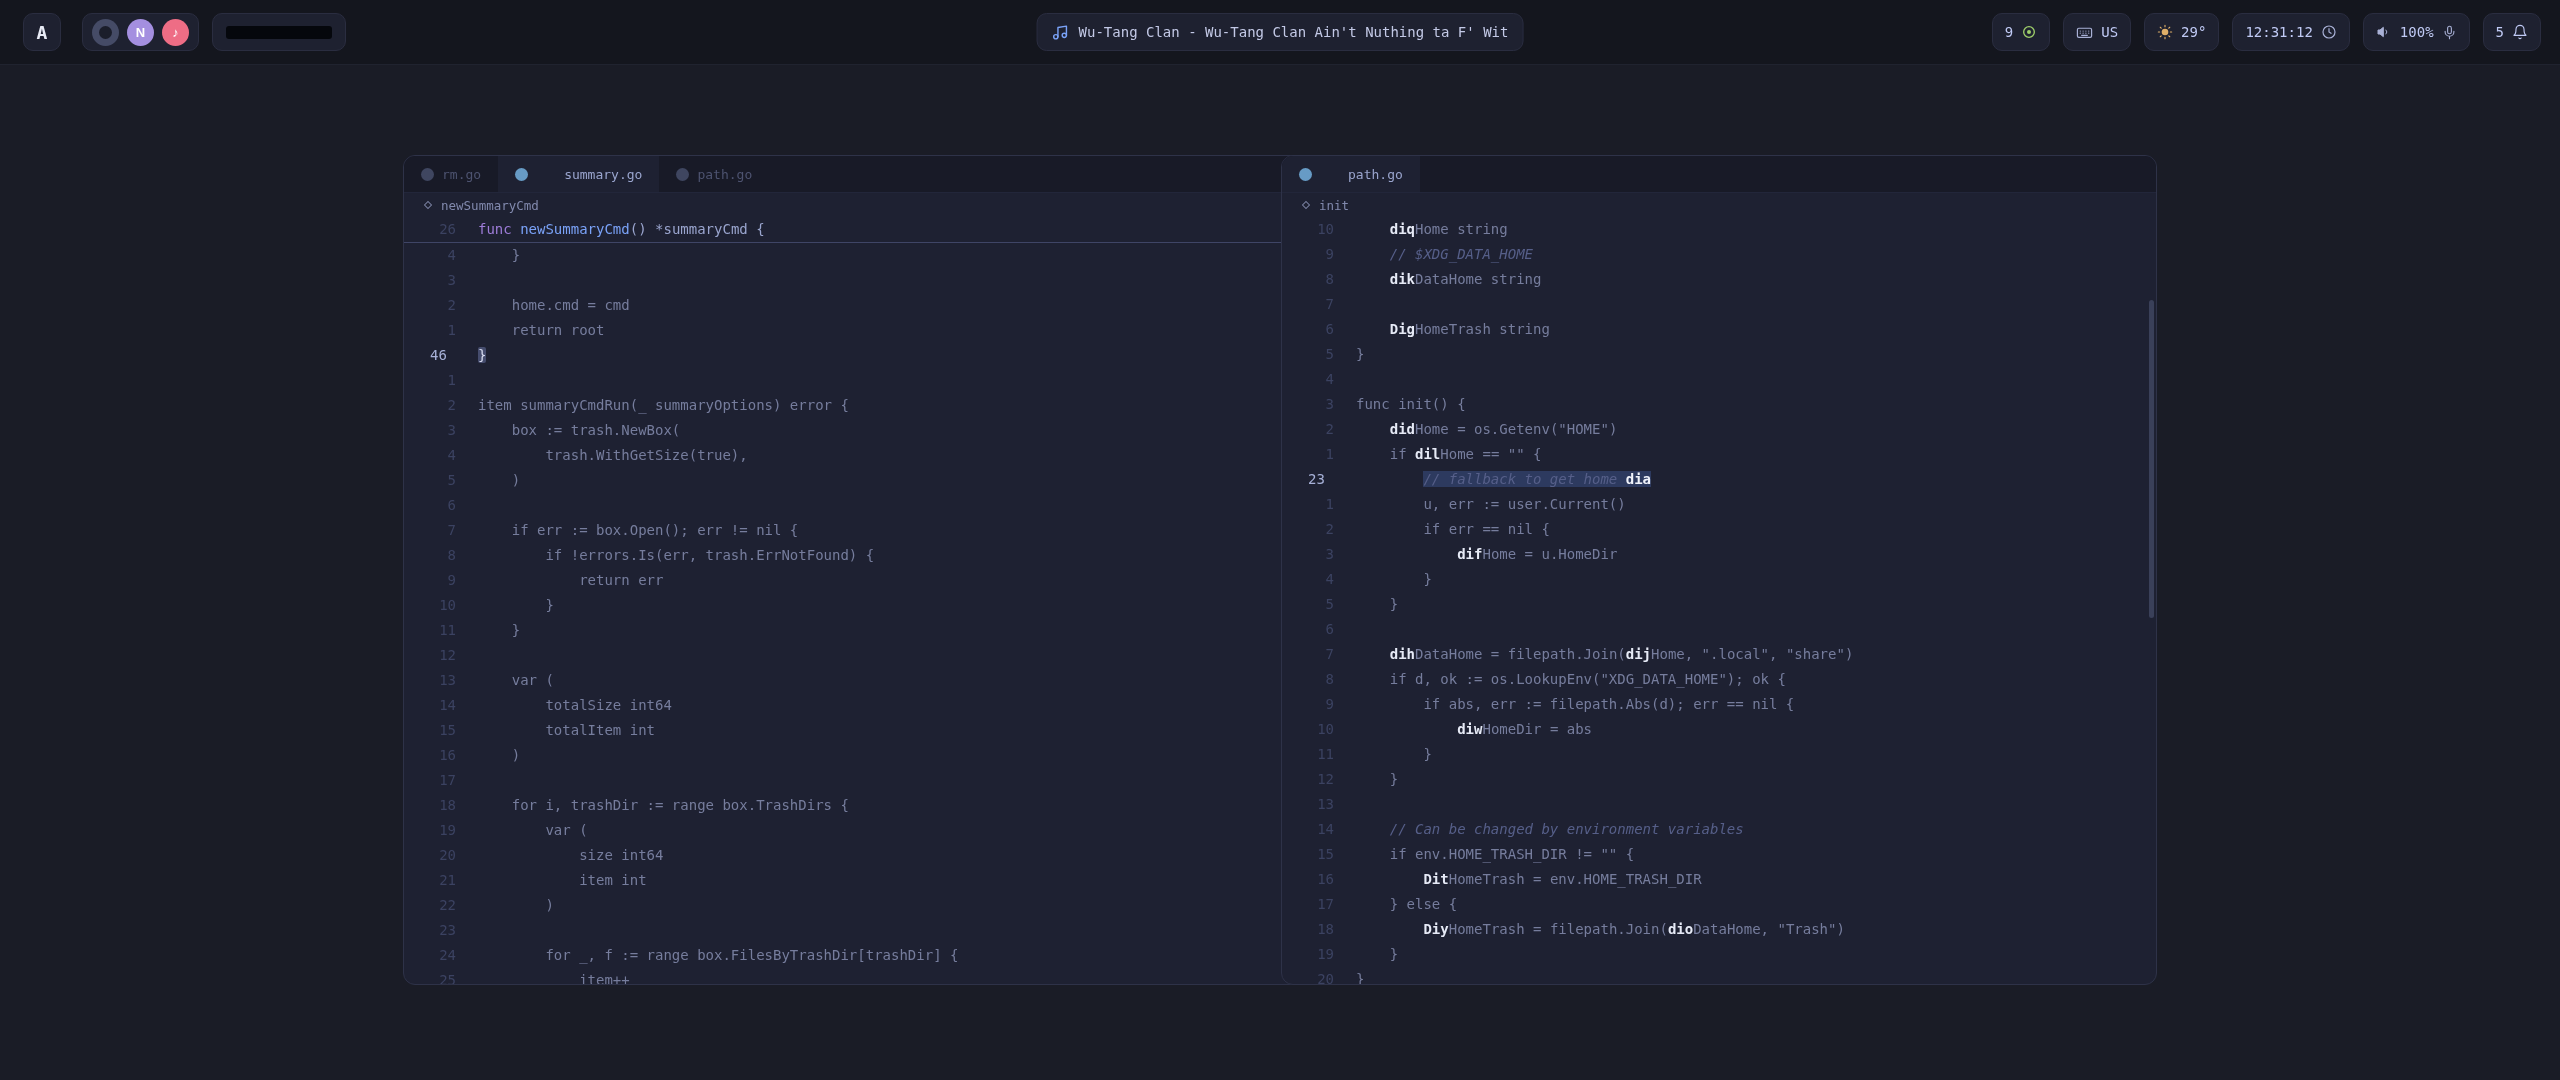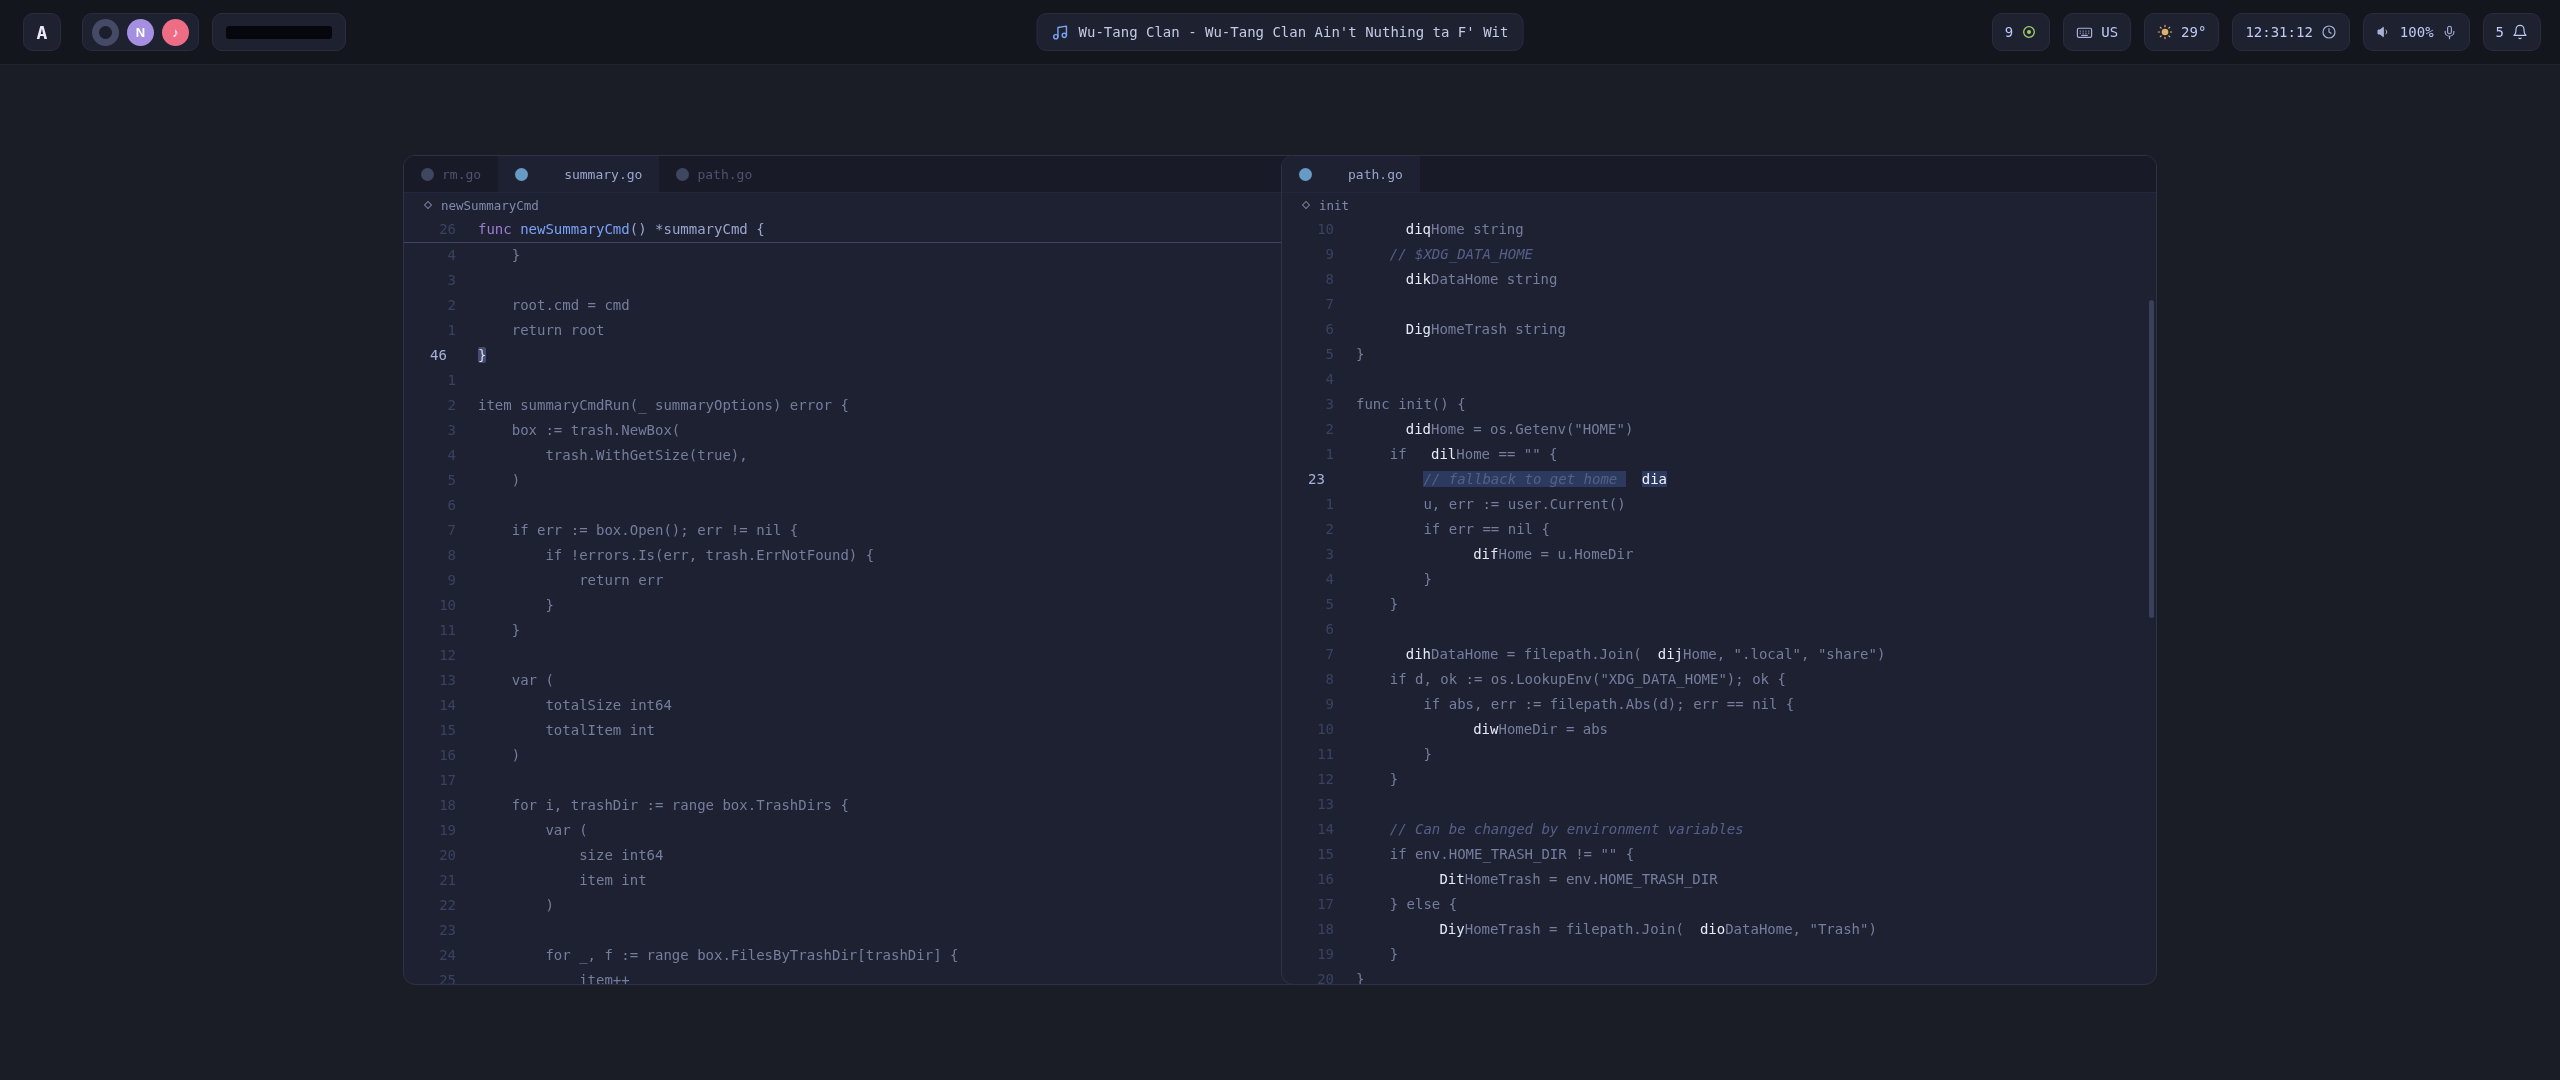--- a/index.html
+++ b/index.html
@@ -36,21 +36,21 @@
   .tab.active .tabicon{background:#679bc5;}
   .breadcrumb{height:24px;display:flex;align-items:center;gap:7px;padding-left:18px;font-family:"DejaVu Sans Mono",monospace;font-size:12.5px;color:#8189ad;}
   .ctx-line{border-bottom:1px solid #3f4566;}
   .code{position:relative;}
   .code-line{display:flex;height:25px;line-height:25px;font-family:"DejaVu Sans Mono",monospace;font-size:14px;white-space:pre;}
   .lnum{flex:0 0 74px;box-sizing:border-box;padding-right:22px;text-align:right;color:#3b4261;}
   .lnum.current{text-align:left;padding-left:26px;padding-right:8px;color:#a7b1d8;}
   .lcode{white-space:pre;}
   .seg.t{color:#767d9d;}
   .seg.c{color:#565f89;font-style:italic;}
-  .seg.l{color:#e6eaf6;font-weight:normal;margin-left:16px;}
+  .seg.l{color:#e6eaf6;font-weight:bold;}
   .seg.sel{background:#2d3a5f;}
   .seg.l.sel{color:#f0f3fb;}
   .seg.kw{color:#9d7cd8;}
   .seg.fn{color:#7aa2f7;}
   .seg.pn{color:#9aa5ce;}
   .seg.cur{background:#454c6d;color:#d8dcf0;border-radius:2px;}
   .scrollbar{position:absolute;right:2px;width:5px;border-radius:3px;background:#3a4059;}
   .sb-left{top:90px;height:392px;}
   .sb-right{top:144px;height:318px;}
 </style>
@@ -167,21 +167,21 @@
           <rect x="7" y="7" width="10" height="10" transform="rotate(45 12 12)"></rect>
         </svg>
       <span>newSummaryCmd</span>
     </div>
     <div class="ctx-line" id="left-ctx">
         <div class="code-line"><span class="lnum">26</span><span class="lcode"><span class="seg kw">func </span><span class="seg fn">newSummaryCmd</span><span class="seg pn">() </span><span class="seg pn">*summaryCmd {</span></span></div>
       </div>
     <div class="code" id="left-code">
         <div class="code-line"><span class="lnum">4</span><span class="lcode"><span class="seg t">    }</span></span></div>
         <div class="code-line"><span class="lnum">3</span><span class="lcode"></span></div>
-        <div class="code-line"><span class="lnum">2</span><span class="lcode"><span class="seg t">    root.cmd = cmd</span></span></div>
+        <div class="code-line"><span class="lnum">2</span><span class="lcode"><span class="seg t">    home.cmd = cmd</span></span></div>
         <div class="code-line"><span class="lnum">1</span><span class="lcode"><span class="seg t">    return root</span></span></div>
         <div class="code-line"><span class="lnum current">46</span><span class="lcode"><span class="seg cur">}</span></span></div>
         <div class="code-line"><span class="lnum">1</span><span class="lcode"></span></div>
         <div class="code-line"><span class="lnum">2</span><span class="lcode"><span class="seg t">item summaryCmdRun(_ summaryOptions) error {</span></span></div>
         <div class="code-line"><span class="lnum">3</span><span class="lcode"><span class="seg t">    box := trash.NewBox(</span></span></div>
         <div class="code-line"><span class="lnum">4</span><span class="lcode"><span class="seg t">        trash.WithGetSize(true),</span></span></div>
         <div class="code-line"><span class="lnum">5</span><span class="lcode"><span class="seg t">    )</span></span></div>
         <div class="code-line"><span class="lnum">6</span><span class="lcode"></span></div>
         <div class="code-line"><span class="lnum">7</span><span class="lcode"><span class="seg t">    if err := box.Open(); err != nil {</span></span></div>
         <div class="code-line"><span class="lnum">8</span><span class="lcode"><span class="seg t">        if !errors.Is(err, trash.ErrNotFound) {</span></span></div>

